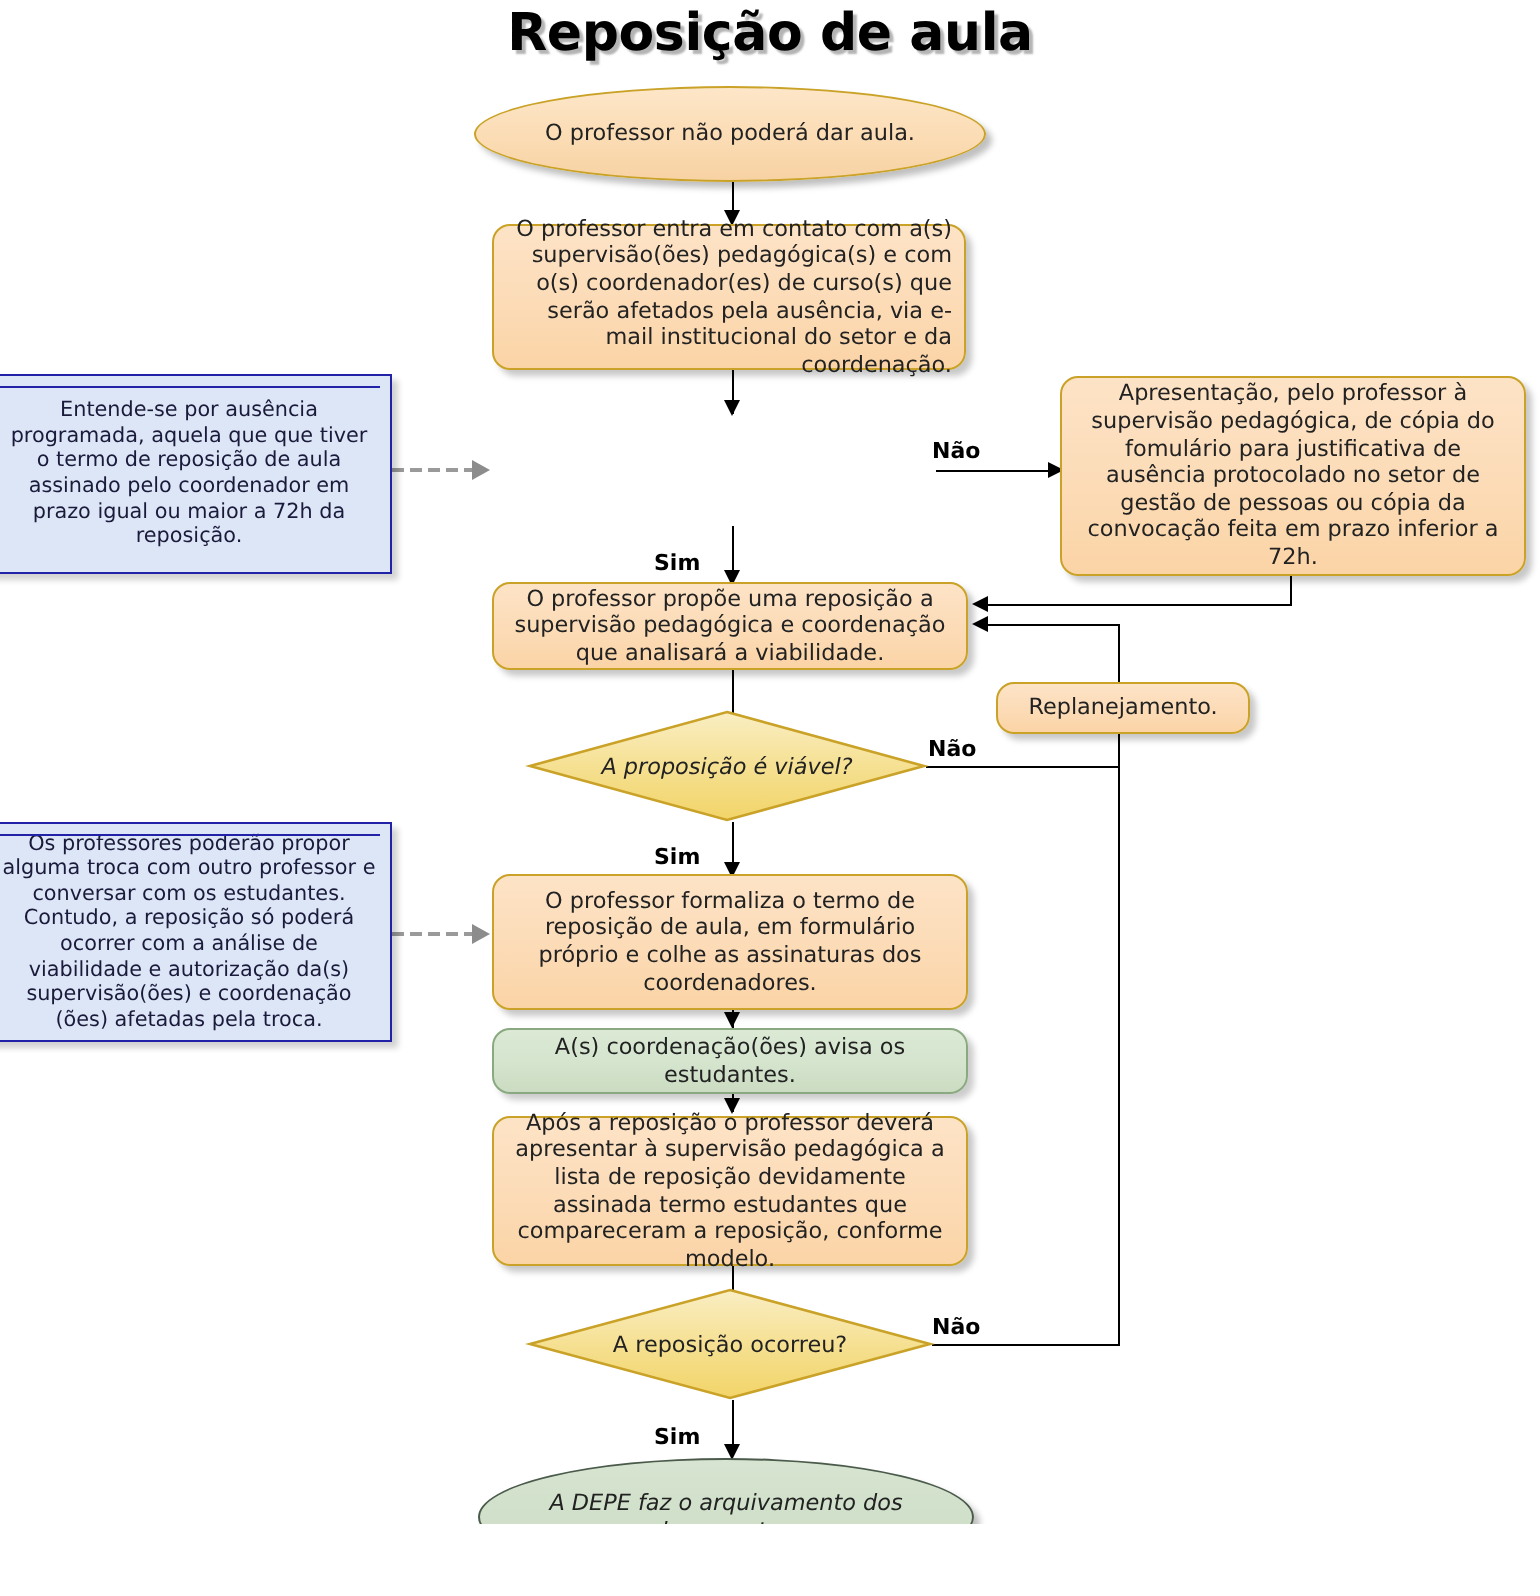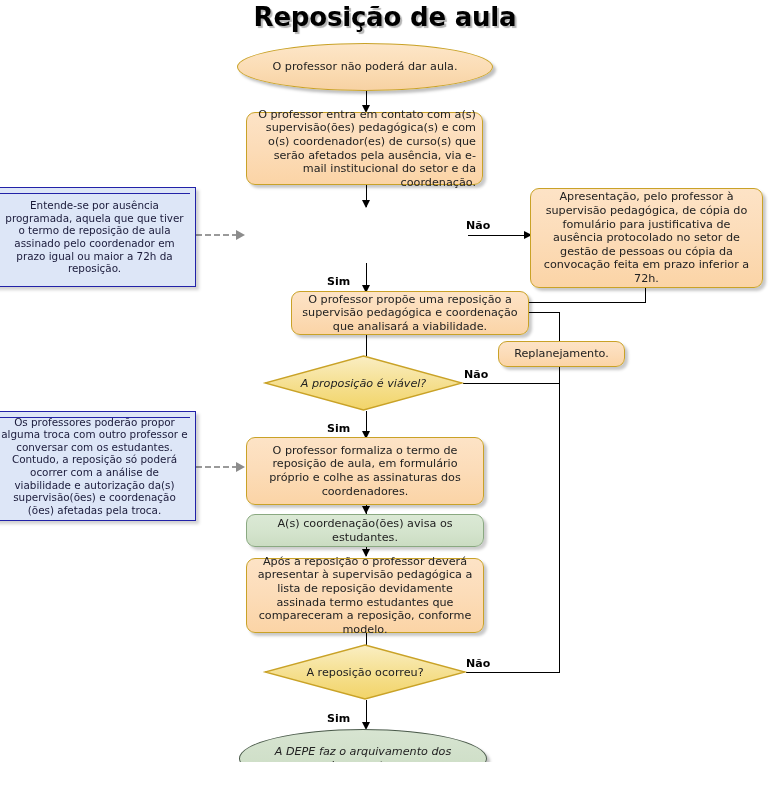--- a/index.html
+++ b/index.html
@@ -261,21 +261,21 @@
 
   <div class="node proc" style="left:246px; top:112px; width:237px; height:73px;text-align:right;">
     <span>O professor entra em contato com a(s) supervisão(ões) pedagógica(s) e com o(s) coordenador(es) de curso(s) que serão afetados pela ausência, via e-mail institucional do setor e da coordenação.</span>
   </div>
 
 
   <div class="node proc" style="left:530px; top:188px; width:233px; height:100px;">
     <span>Apresentação, pelo professor à supervisão pedagógica, de cópia do fomulário para justificativa de ausência protocolado no setor de gestão de pessoas ou cópia da convocação feita em prazo inferior a 72h.</span>
   </div>
 
-  <div class="node proc" style="left:246px; top:291px; width:238px; height:44px;margin-left:45px;">
+  <div class="node proc" style="left:246px; top:291px; width:238px; height:44px;">
     <span>O professor propõe uma reposição a supervisão pedagógica e coordenação que analisará a viabilidade.</span>
   </div>
 
   <div class="node proc" style="left:498px; top:341px; width:127px; height:26px;">
     <span>Replanejamento.</span>
   </div>
 
   <div class="diamond-wrap" style="left:264px; top:355px; width:199px; height:56px;font-style:italic;">
     <svg width="199" height="56" viewBox="0 0 199 56">
       <defs>

